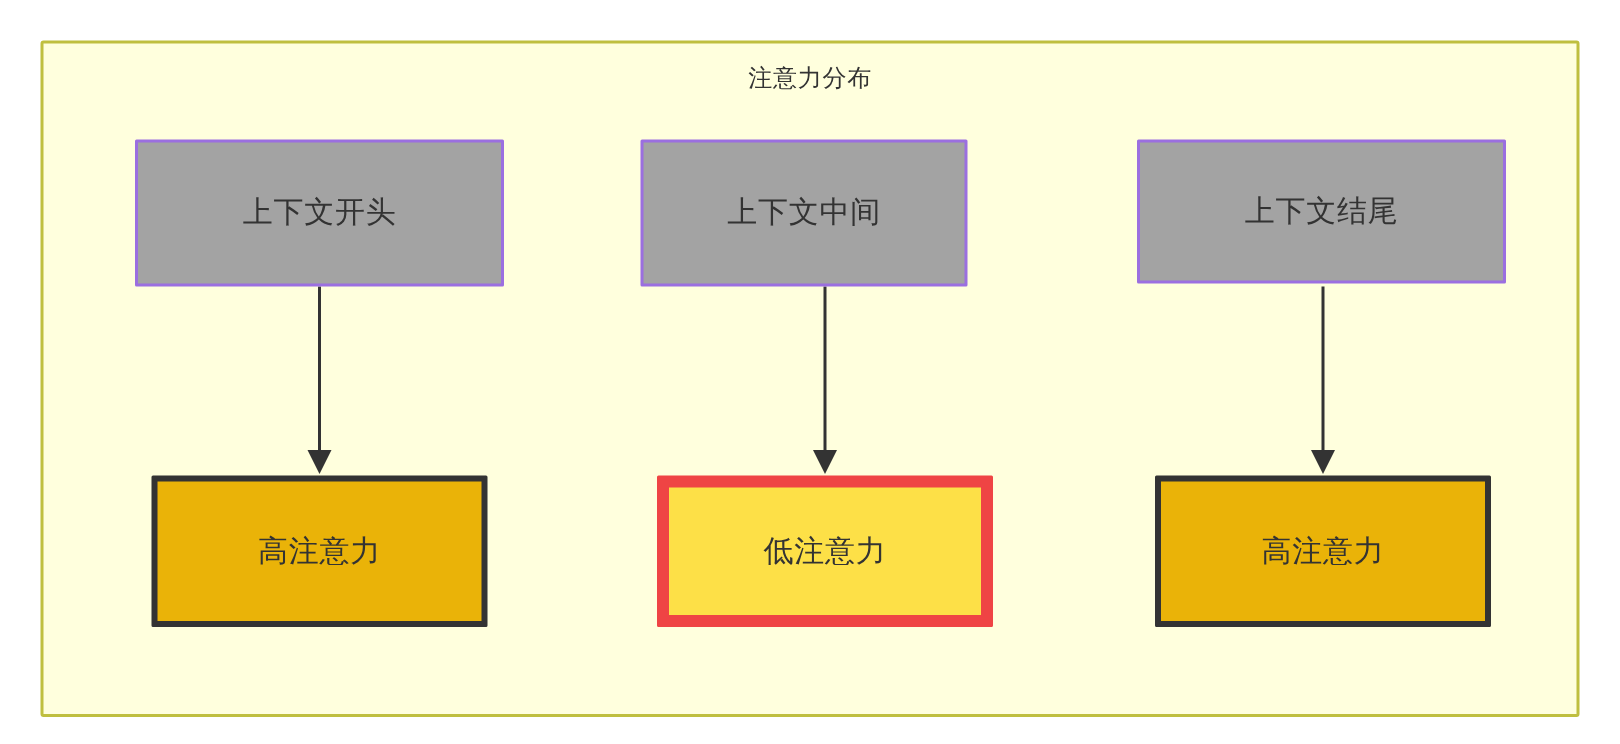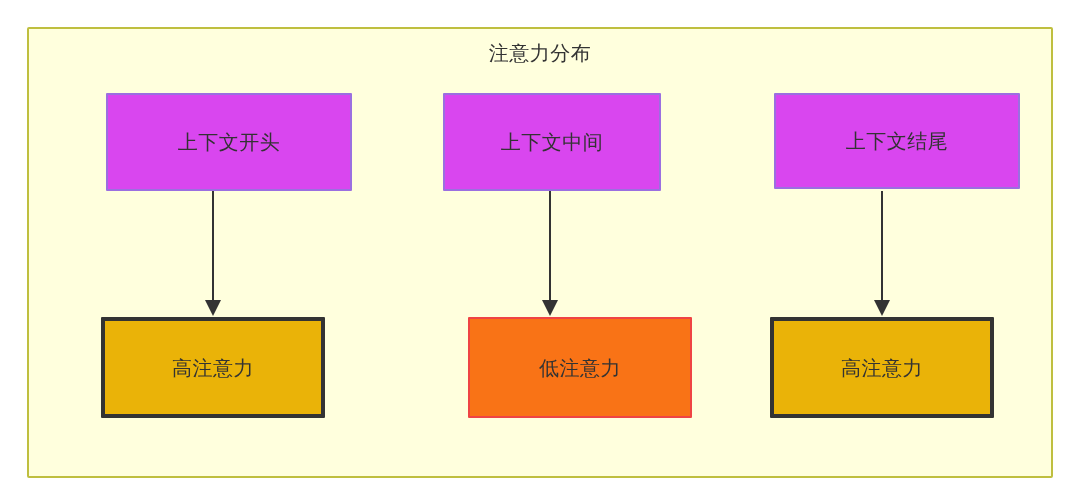--- a/index.html
+++ b/index.html
@@ -32,21 +32,21 @@
     border: 2px solid #bfbf3f;
     border-radius: 2px;
   }
 
   .subgraph-title {
     position: absolute;
     left: 0;
     top: 12px;
     width: 100%;
     text-align: center;
-    font-size: 20px;
+    font-size: 16px;
     line-height: 24px;
     color: #333333;
     letter-spacing: 0.5px;
   }
 
   
   .node {
     position: absolute;
     box-sizing: border-box;
     display: flex;
@@ -54,34 +54,32 @@
     justify-content: center;
     text-align: center;
     color: #333333;
     font-size: 20px;
     line-height: 1.2;
     letter-spacing: 0.5px;
     border-radius: 1px;
   }
 
   .node-source {
-    background: #d946ef;
+    background: #a3a3a3;
     border: 2px solid #9b6fe0;
-    margin-left: 16px;
   }
 
   .node-high {
     background: #eab308;
     border: 4px solid #333333;
   }
 
   .node-low {
-    background: #f97316;
-    border: 2px solid #ef4444;
-    margin-left: 30px;
+    background: #fde047;
+    border: 8px solid #ef4444;
   }
 
   
   #node-ctx-start { left: 90px;  top: 93px;  width: 246px; height: 98px; }
   #node-attn-1    { left: 101px; top: 317px; width: 224px; height: 101px; }
 
   
   #node-ctx-mid   { left: 427px; top: 93px;  width: 218px; height: 98px; }
   #node-attn-2    { left: 438px; top: 317px; width: 224px; height: 101px; }
 

